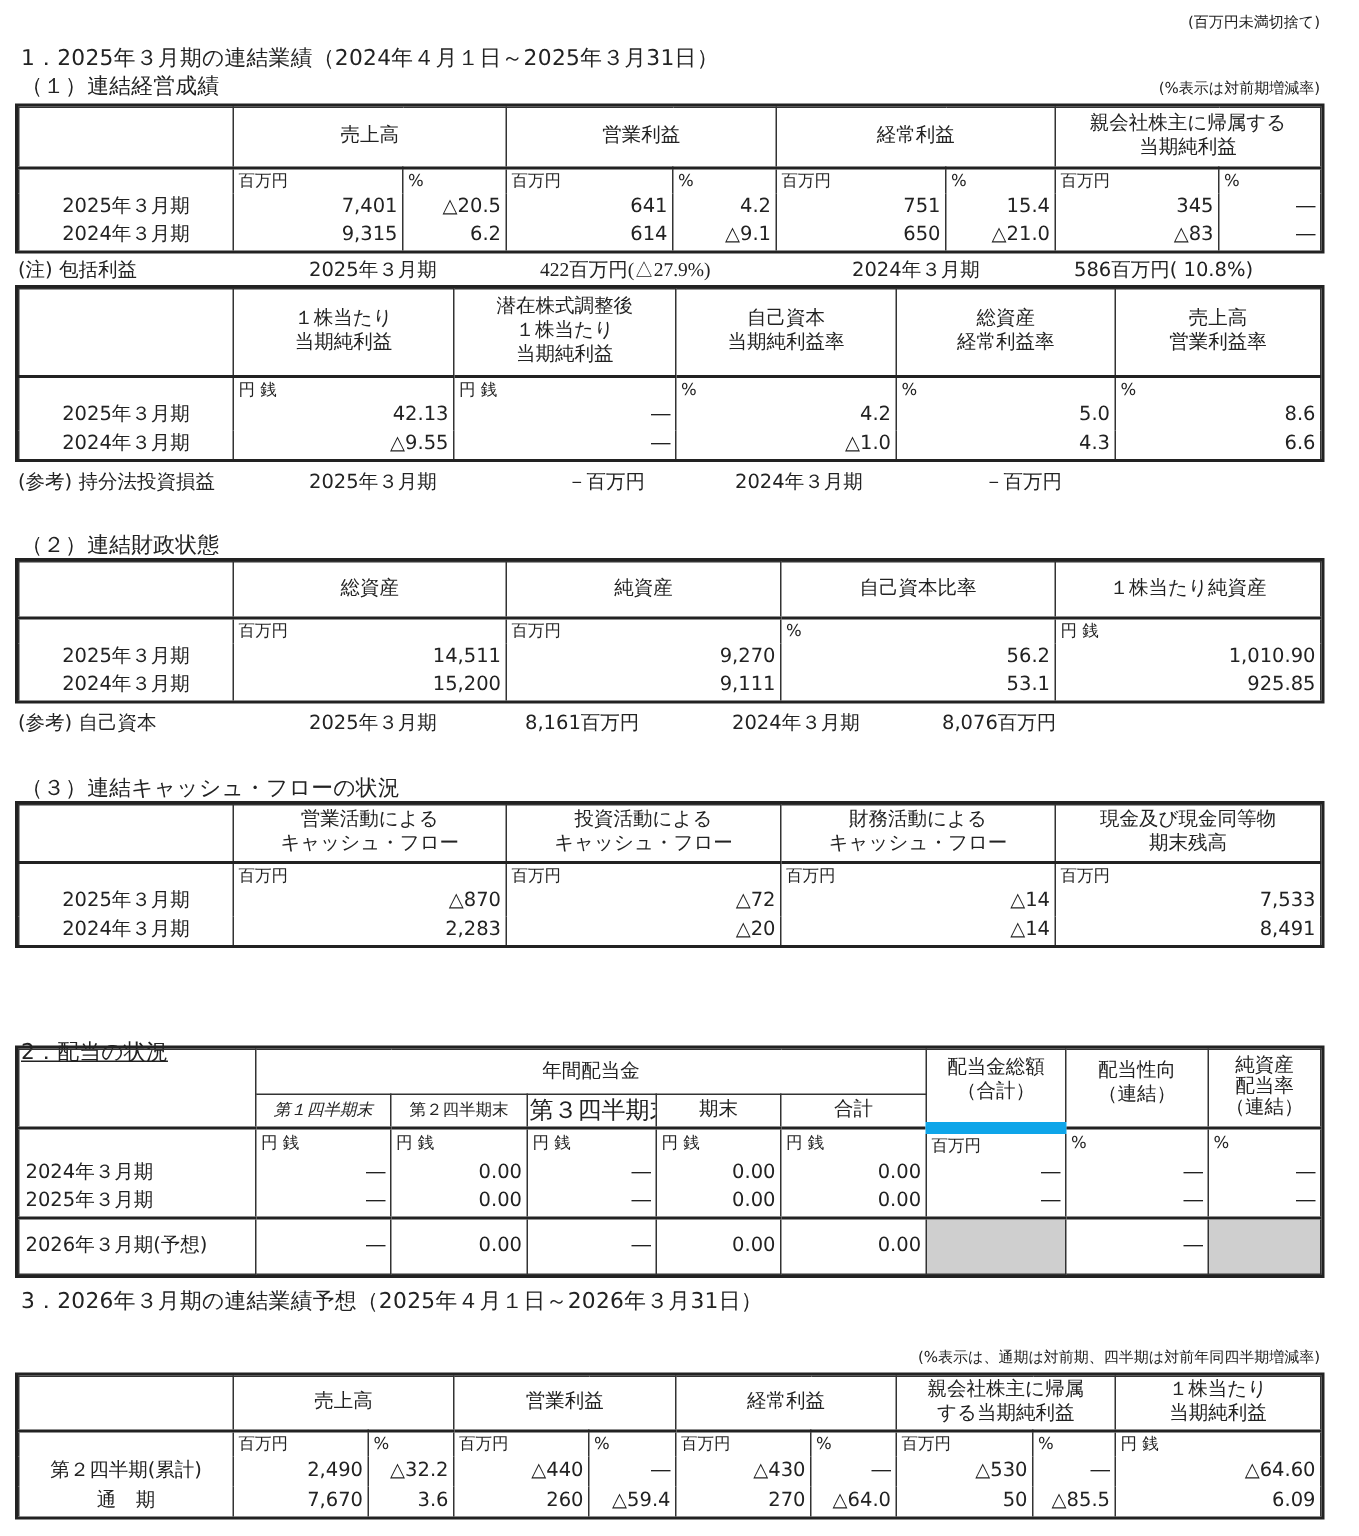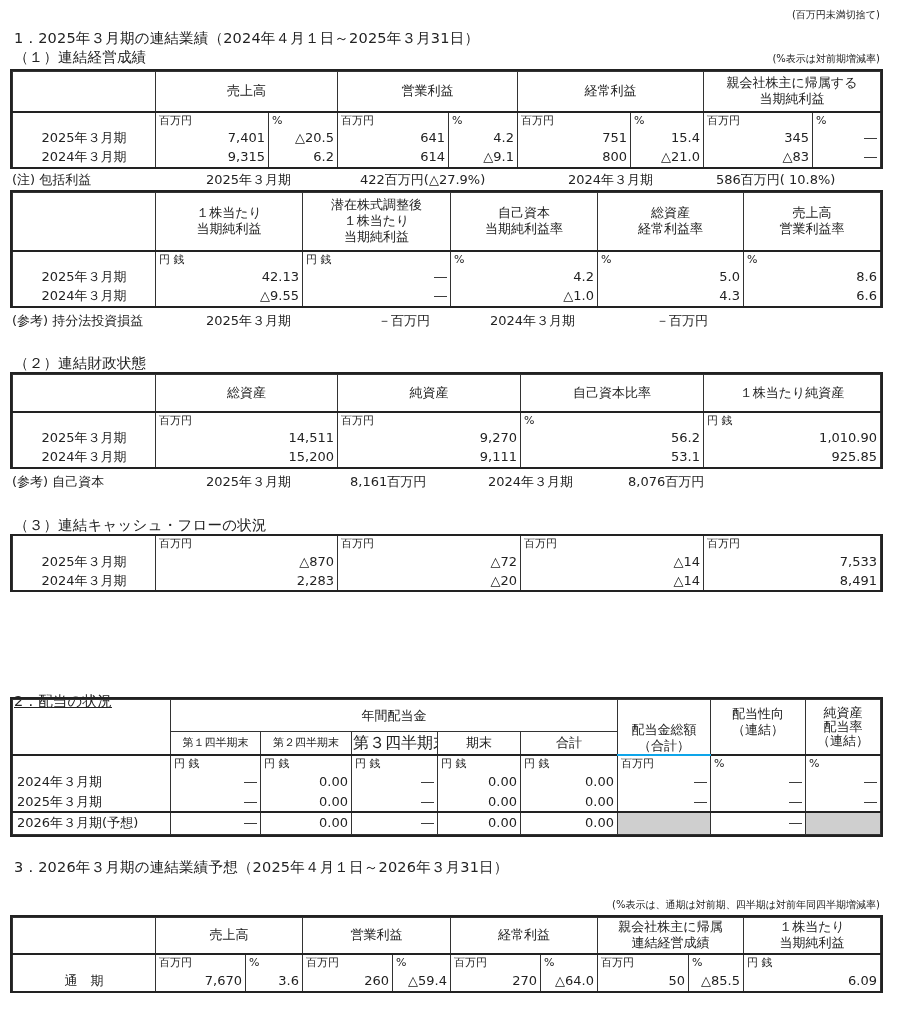--- a/index.html
+++ b/index.html
@@ -73,31 +73,31 @@
     <td class="num">15.4</td>
     <td class="num">345</td>
     <td class="num">―</td>
   </tr>
   <tr class="body-row" style="height:19px;">
     <td class="lbl">2024年３月期</td>
     <td class="num">9,315</td>
     <td class="num">6.2</td>
     <td class="num">614</td>
     <td class="num">△9.1</td>
-    <td class="num">800</td>
+    <td class="num">650</td>
     <td class="num">△21.0</td>
     <td class="num">△83</td>
     <td class="num">―</td>
   </tr>
 </tbody>
   </table>
 
 <div class="abs footnote" style="left:12px;top:171px;">(注) 包括利益</div>
 <div class="abs footnote" style="left:206px;top:171px;">2025年３月期</div>
-<div class="abs footnote" style="left:360px;top:171px;">422百万円(△27.9%)</div>
+<div class="abs footnote" style="left:360px;top:171px;font-family:Liberation Serif, serif;">422百万円(△27.9%)</div>
 <div class="abs footnote" style="left:568px;top:171px;">2024年３月期</div>
 <div class="abs footnote" style="left:716px;top:171px;">586百万円( 10.8%)</div>
 
 <table class="outer" style="left:12px;top:192px;width:868px;">
   <colgroup>
     <col style="width:143px">
       <col style="width:147px">
       <col style="width:148px">
     <col style="width:147px">
       <col style="width:146px">
@@ -211,20 +211,39 @@
 <div class="abs h1" style="left:14px;top:516px;">（３）連結キャッシュ・フローの状況</div>
 <table class="outer" style="left:12px;top:536px;width:868px;">
   <colgroup>
     <col style="width:143px">
       <col style="width:182px">
       <col style="width:183px">
     <col style="width:183px">
       <col style="width:177px">
   </colgroup>
   <tbody>
+      <tr class="hd hdrow" style="height:38px;">
+    <td></td>
+    <td>
+          <div>営業活動による</div>
+          <div>キャッシュ・フロー</div>
+        </td>
+    <td>
+          <div>投資活動による</div>
+          <div>キャッシュ・フロー</div>
+        </td>
+    <td>
+          <div>財務活動による</div>
+          <div>キャッシュ・フロー</div>
+        </td>
+    <td>
+          <div>現金及び現金同等物</div>
+          <div>期末残高</div>
+        </td>
+  </tr>
   <tr class="body-row" style="height:14px;">
     <td></td>
     <td class="unit">百万円</td>
     <td class="unit">百万円</td>
     <td class="unit">百万円</td>
     <td class="unit">百万円</td>
   </tr>
   <tr class="body-row" style="height:19px;">
     <td class="lbl">2025年３月期</td>
     <td class="num">△870</td>
@@ -252,36 +271,36 @@
     <col style="width:83px">
       <col style="width:97px">
       <col style="width:93px">
       <col style="width:95px">
       <col style="width:75px">
   </colgroup>
   <tbody>
       <tr class="hd" style="height:30px;">
     <td rowspan="2" style="border-bottom:2px solid #222;"></td>
     <td colspan="5">年間配当金</td>
-    <td rowspan="2" style="border-bottom:2px solid #0ea5e9;vertical-align:top;padding-top:22px;">
+    <td rowspan="2" style="border-bottom:8px solid #0ea5e9;vertical-align:top;padding-top:4px;">
           <div>配当金総額</div>
           <div>（合計）</div>
         </td>
     <td rowspan="2" style="border-bottom:2px solid #222;vertical-align:top;padding-top:6px;">
           <div>配当性向</div>
           <div>（連結）</div>
         </td>
     <td rowspan="2" style="border-bottom:2px solid #222;line-height:14px;">
           <div>純資産</div>
           <div>配当率</div>
           <div>（連結）</div>
         </td>
   </tr>
   <tr class="hd" style="height:22px;">
-    <td style="font-size:11px;border-bottom:2px solid #222;padding:0 1px;">第１四半期末</td>
+    <td style="font-size:11px;border-bottom:2px solid #222;padding:0 1px;font-style:italic;">第１四半期末</td>
     <td style="font-size:11px;border-bottom:2px solid #222;padding:0 1px;">第２四半期末</td>
     <td style="font-size:16px;border-bottom:2px solid #222;padding:0 1px;">第３四半期末</td>
     <td style="border-bottom:2px solid #222;">期末</td>
     <td style="border-bottom:2px solid #222;">合計</td>
   </tr>
   <tr class="body-row" style="height:14px;">
     <td></td>
     <td class="unit">円 銭</td>
     <td class="unit">円 銭</td>
     <td class="unit">円 銭</td>
@@ -306,21 +325,21 @@
     <td class="lblL">2025年３月期</td>
     <td class="num">―</td>
     <td class="num">0.00</td>
     <td class="num">―</td>
     <td class="num">0.00</td>
     <td class="num">0.00</td>
     <td class="num">―</td>
     <td class="num">―</td>
     <td class="num">―</td>
   </tr>
-  <tr style="height:22px;">
+  <tr style="height:38px;">
     <td class="lblL" style="border-top:2px solid #222;">2026年３月期(予想)</td>
     <td class="num" style="border-top:2px solid #222;">―</td>
     <td class="num" style="border-top:2px solid #222;">0.00</td>
     <td class="num" style="border-top:2px solid #222;">―</td>
     <td class="num" style="border-top:2px solid #222;">0.00</td>
     <td class="num" style="border-top:2px solid #222;">0.00</td>
     <td class="num gray" style="border-top:2px solid #222;"></td>
     <td class="num" style="border-top:2px solid #222;">―</td>
     <td class="num gray" style="border-top:2px solid #222;"></td>
   </tr>
@@ -343,38 +362,50 @@
       <col style="width:137px">
   </colgroup>
   <tbody>
       <tr class="hd hdrow" style="height:36px;">
     <td></td>
     <td colspan="2">売上高</td>
     <td colspan="2">営業利益</td>
     <td colspan="2">経常利益</td>
     <td colspan="2">
           <div>親会社株主に帰属</div>
-          <div>連結経営成績</div>
+          <div>する当期純利益</div>
         </td>
     <td>
           <div>１株当たり</div>
           <div>当期純利益</div>
         </td>
   </tr>
   <tr class="body-row" style="height:14px;">
     <td></td>
     <td class="unit">百万円</td>
     <td class="unit">%</td>
     <td class="unit">百万円</td>
     <td class="unit">%</td>
     <td class="unit">百万円</td>
     <td class="unit">%</td>
     <td class="unit">百万円</td>
     <td class="unit">%</td>
     <td class="unit">円 銭</td>
+  </tr>
+  <tr class="body-row" style="height:20px;">
+    <td class="lbl">第２四半期(累計)</td>
+    <td class="num">2,490</td>
+    <td class="num">△32.2</td>
+    <td class="num">△440</td>
+    <td class="num">―</td>
+    <td class="num">△430</td>
+    <td class="num">―</td>
+    <td class="num">△530</td>
+    <td class="num">―</td>
+    <td class="num">△64.60</td>
   </tr>
   <tr class="body-row" style="height:20px;">
     <td class="lbl">通　期</td>
     <td class="num">7,670</td>
     <td class="num">3.6</td>
     <td class="num">260</td>
     <td class="num">△59.4</td>
     <td class="num">270</td>
     <td class="num">△64.0</td>
     <td class="num">50</td>

